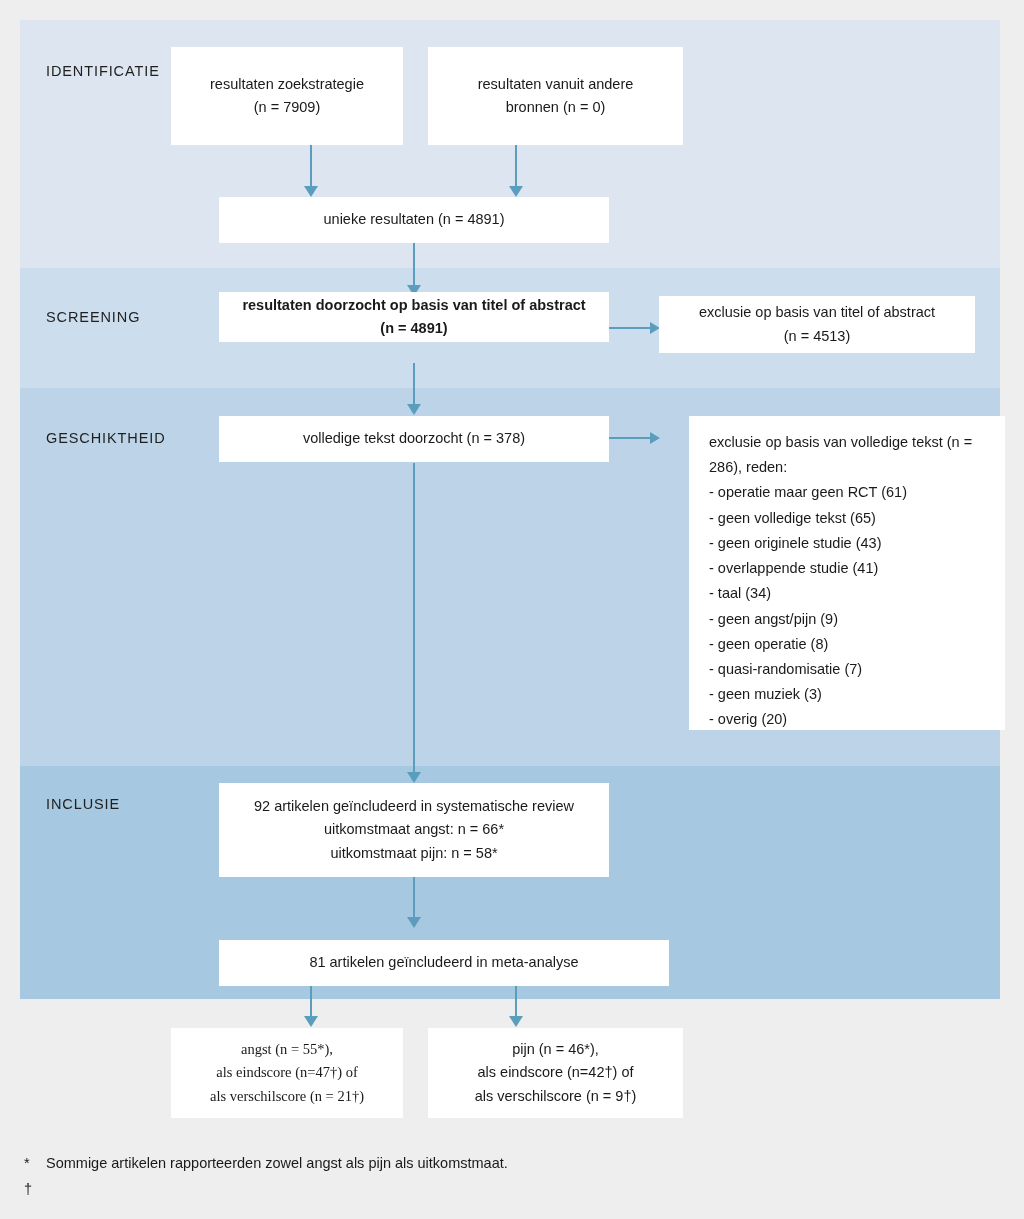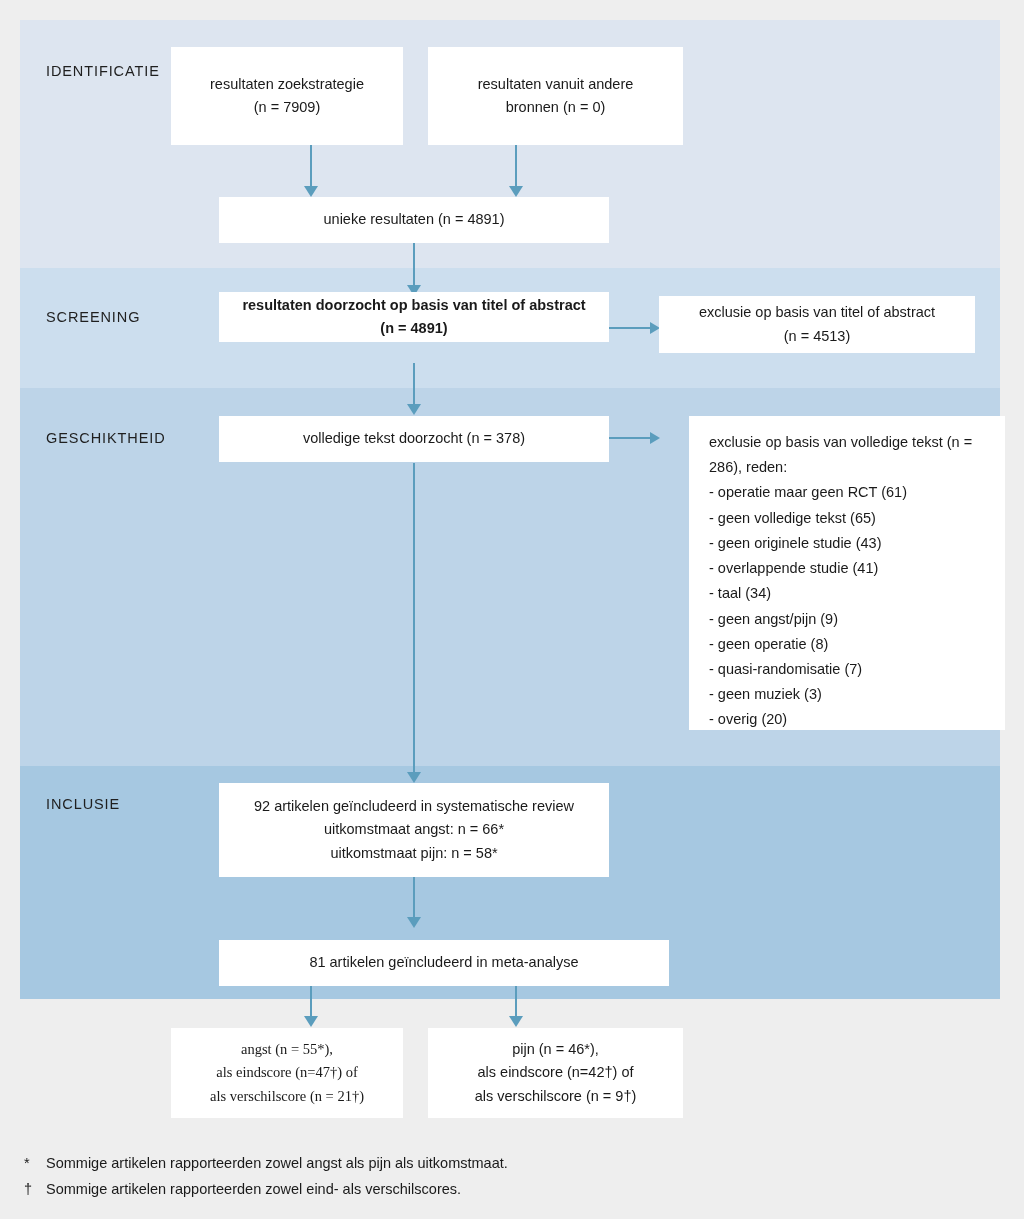--- a/index.html
+++ b/index.html
@@ -221,17 +221,16 @@
     <span class="line">als verschilscore (n = 9†)</span>
   </div>
 
   <div class="footnotes">
     <div class="footnote-row">
       <span class="footnote-mark">*</span>
       <span>Sommige artikelen rapporteerden zowel angst als pijn als uitkomstmaat.</span>
     </div>
     <div class="footnote-row">
       <span class="footnote-mark">†</span>
-      <span>Sommige artikelen rapporteerden zowel eind- als verschilscores.</span>
     </div>
   </div>
 
 </div>
 
 </body></html>

